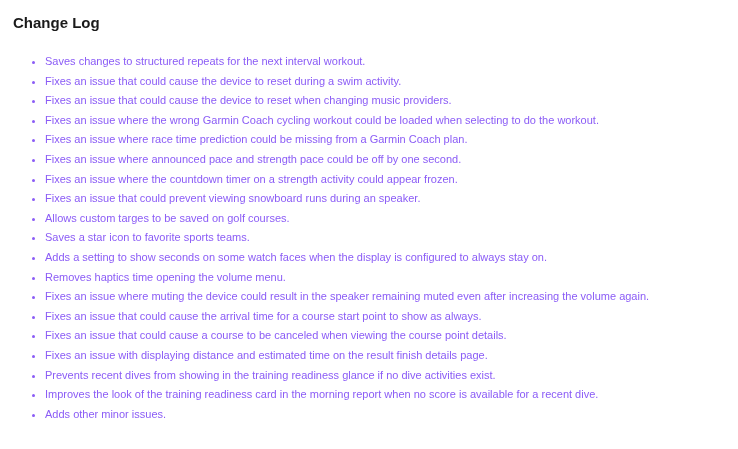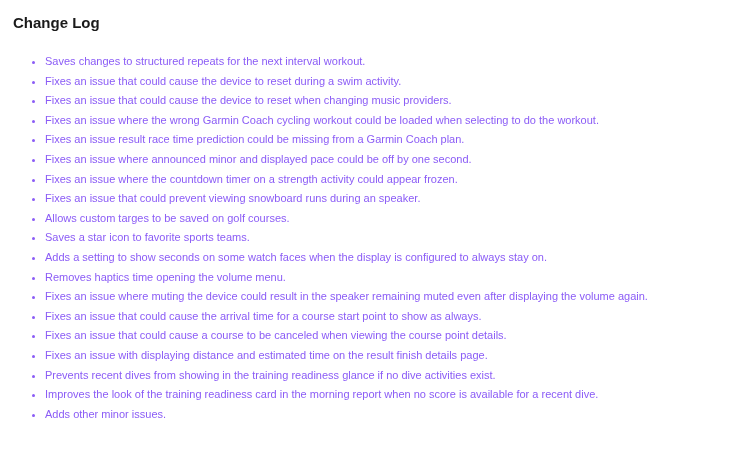--- a/index.html
+++ b/index.html
@@ -37,29 +37,29 @@
 </head>
 <body>
 
 <main>
   <h1 class="page-title">Change Log</h1>
   <ul class="changelog-list" id="changelog-list">
       <li>Saves changes to structured repeats for the next interval workout.</li>
       <li>Fixes an issue that could cause the device to reset during a swim activity.</li>
       <li>Fixes an issue that could cause the device to reset when changing music providers.</li>
       <li>Fixes an issue where the wrong Garmin Coach cycling workout could be loaded when selecting to do the workout.</li>
-      <li>Fixes an issue result race time prediction could be missing from a Garmin Coach plan.</li>
-      <li>Fixes an issue where announced minor and displayed pace could be off by one second.</li>
+      <li>Fixes an issue where race time prediction could be missing from a Garmin Coach plan.</li>
+      <li>Fixes an issue where announced pace and strength pace could be off by one second.</li>
       <li>Fixes an issue where the countdown timer on a strength activity could appear frozen.</li>
       <li>Fixes an issue that could prevent viewing snowboard runs during an speaker.</li>
       <li>Allows custom targes to be saved on golf courses.</li>
       <li>Saves a star icon to favorite sports teams.</li>
       <li>Adds a setting to show seconds on some watch faces when the display is configured to always stay on.</li>
       <li>Removes haptics time opening the volume menu.</li>
-      <li>Fixes an issue where muting the device could result in the speaker remaining muted even after displaying the volume again.</li>
+      <li>Fixes an issue where muting the device could result in the speaker remaining muted even after increasing the volume again.</li>
       <li>Fixes an issue that could cause the arrival time for a course start point to show as always.</li>
       <li>Fixes an issue that could cause a course to be canceled when viewing the course point details.</li>
       <li>Fixes an issue with displaying distance and estimated time on the result finish details page.</li>
       <li>Prevents recent dives from showing in the training readiness glance if no dive activities exist.</li>
       <li>Improves the look of the training readiness card in the morning report when no score is available for a recent dive.</li>
       <li>Adds other minor issues.</li>
     </ul>
 </main>
 
 </body></html>

